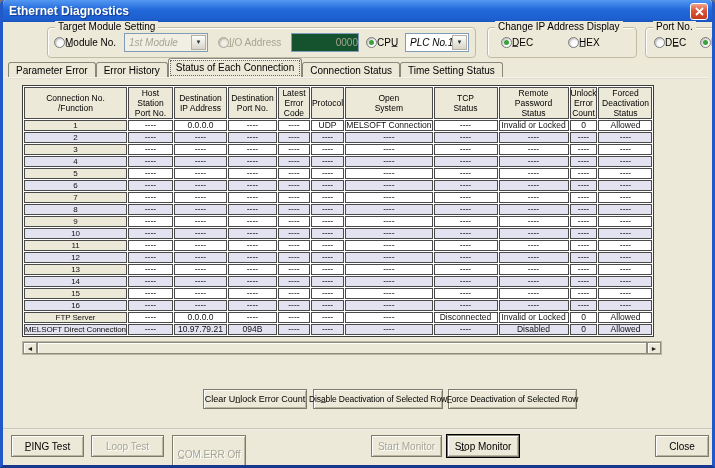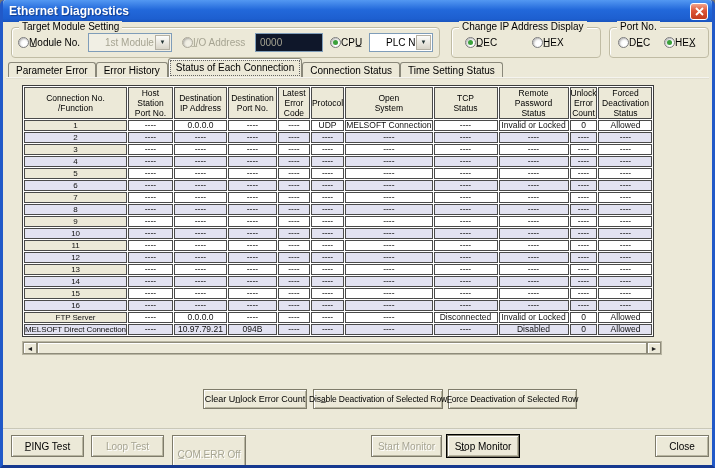--- a/index.html
+++ b/index.html
@@ -10,36 +10,36 @@
   
   .titlebar{position:absolute;left:0;top:0;width:709px;height:22px;
     background:linear-gradient(180deg,#5398F2 0%,#2268DA 45%,#1D5FD0 85%,#1A55BE 100%);
     border-radius:3px 3px 0 0;display:flex;align-items:center;}
   .titletext{color:#fff;font-weight:bold;font-size:12px;padding-left:6px;text-shadow:1px 1px 1px #123C8A;}
   .closebtn{position:absolute;right:4px;top:3px;width:18px;height:17px;border:1px solid #fff;border-radius:3px;
     background:linear-gradient(180deg,#F2A48C 0%,#DD5537 45%,#C43C1E 100%);
     display:flex;align-items:center;justify-content:center;}
   
   .group{position:absolute;height:31px;border:1px solid #C0BCA4;border-radius:4px;
-    box-shadow:inset 1px 1px 0 #FFFFFF;}
+    box-shadow:inset 1px 1px 0 #FFFFFF;margin-left:36px;}
   .glabel{position:absolute;top:-7px;left:7px;background:#ECE9D8;padding:0 3px;font-size:10px;line-height:12px;}
   .radio{position:absolute;top:7px;display:flex;align-items:center;font-size:10px;height:15px;white-space:nowrap;}
   .rb{width:11px;height:11px;border-radius:50%;background:#fff;border:1px solid #7B7B7B;
     box-shadow:inset 1px 1px 2px rgba(90,90,90,.45);flex:none;}
   .rb.on::after{content:"";display:block;width:5px;height:5px;margin:2px;border-radius:50%;background:#3BA13B;}
   .rb.dis{background:#F1EFE4;border-color:#ACA899;}
   .dis-label{color:#A6A492;}
   .combo{position:absolute;top:5px;height:19px;background:#fff;border:1px solid #7F9DB9;font-size:10px;
-    line-height:17px;padding-left:16px;white-space:nowrap;overflow:hidden;}
+    line-height:17px;padding-left:4px;white-space:nowrap;overflow:hidden;font-style:italic;}
   .combo.dis{background:#F1EFE4;color:#A6A492;}
   .combo .arr{position:absolute;right:1px;top:1px;bottom:1px;width:15px;
     background:linear-gradient(180deg,#FDFDFB,#D8D4C8);border:1px solid #B4B0A4;
     display:flex;align-items:center;justify-content:center;font-size:6px;color:#233;}
-  .textbox{position:absolute;top:5px;height:19px;background:#0f172a;border:1px solid #7F9DB9;
-    font-size:10px;line-height:17px;padding-left:4px;color:#A6A492;}
+  .textbox{position:absolute;top:5px;height:19px;background:#14532d;border:1px solid #7F9DB9;
+    font-size:10px;line-height:17px;padding-left:4px;color:#A6A492;text-align:right;}
   
   .tabbar{position:absolute;left:5px;top:58px;height:20px;display:flex;align-items:flex-end;}
   .tab{border:1px solid #8A887A;border-bottom:none;border-radius:3px 3px 0 0;padding:0 7px;height:16px;
     line-height:15px;font-size:10px;background:#ECE9D8;white-space:nowrap;}
   .tab.sel{height:20px;line-height:18px;outline:1px dotted #666;outline-offset:-3px;box-shadow:inset 1px 1px 0 #fff;}
   .tabline{position:absolute;left:3px;right:3px;top:77px;height:2px;
     background:linear-gradient(180deg,#FFFFFF,#D8D4C0);}
   
   .tablewrap{position:absolute;left:19px;top:85px;}
   table{border-collapse:separate;border-spacing:1px;background:#fff;border:1px solid #3C3C3C;table-layout:fixed;}

